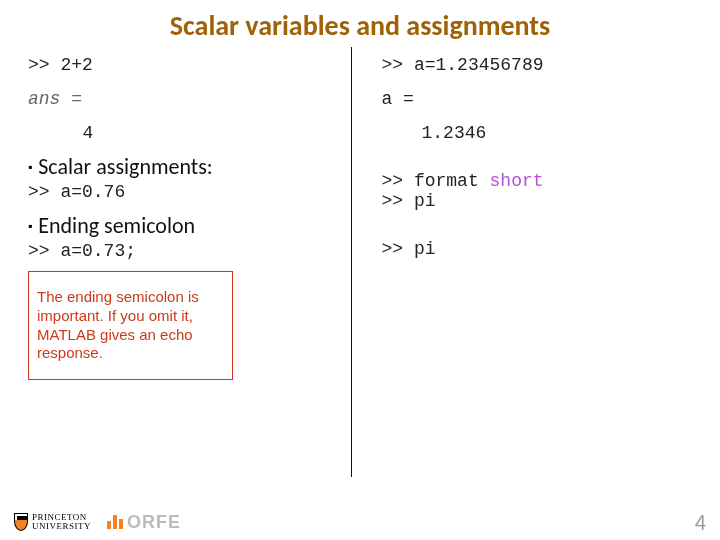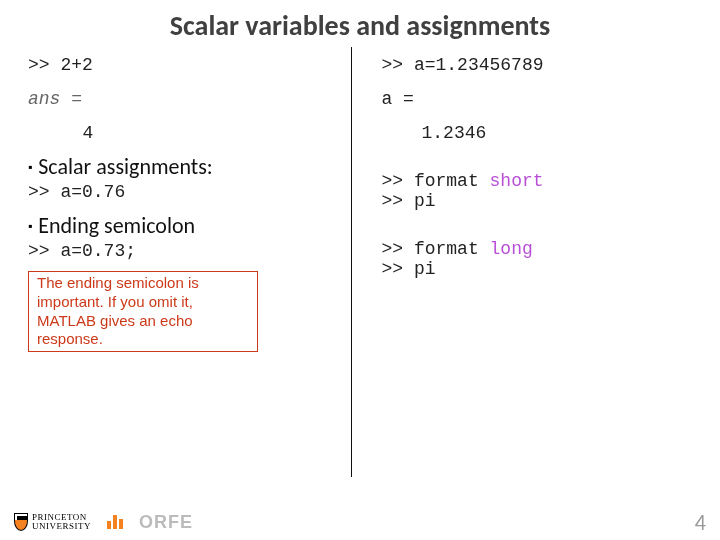--- a/index.html
+++ b/index.html
@@ -8,21 +8,21 @@
     height: 540px;
     background: #fff;
     font-family: Calibri, Arial, sans-serif;
     position: relative;
     overflow: hidden;
   }
   .title {
     text-align: center;
     font-size: 28px;
     font-weight: 700;
-    color: #404040;
+    color: #a16207;
     padding-top: 8px;
     padding-bottom: 4px;
   }
   .two-col {
     display: flex;
     height: 430px;
     padding: 0 18px;
   }
   .col {
     flex: 1;
@@ -55,26 +55,26 @@
     content: "▪";
     font-size: 12px;
     color: #000;
     display: inline-block;
   }
   .block { margin: 4px 0 16px 0; }
   .tight { margin: 2px 0 6px 0; }
   .left-stack .block { margin-bottom: 10px; }
   .callout {
     border: 1.5px solid #cc3a1a;
-    padding: 2px 8px;
+    padding: 16px 8px;
     font-family: Verdana, Arial, sans-serif;
     font-size: 15px;
     color: #cc3a1a;
     line-height: 1.25;
-    width: 230px;
+    width: 205px;
     margin-top: 6px;
   }
   .right-col .block { margin-bottom: 28px; }
   .footer {
     position: absolute;
     left: 0; right: 0; bottom: 0;
     height: 36px;
     display: flex;
     align-items: center;
     padding: 0 14px;
@@ -97,21 +97,21 @@
     position: relative;
   }
   .shield::after {
     content: "";
     position: absolute; top: 2px; left: 2px;
     width: 10px; height: 4px; background: #000;
   }
   .logo-o {
     display: flex;
     align-items: center;
-    gap: 14px;
+    gap: 2px;
     margin-left: 16px;
     font-family: Arial, sans-serif;
     font-weight: 700;
     font-size: 18px;
     color: #bbb;
     letter-spacing: 1px;
   }
   .logo-o-bars {
     display: flex; gap: 2px; align-items: flex-end;
     margin-right: 2px;
@@ -174,21 +174,20 @@
       <div style="height:14px"></div>
       <div class="mono" style="padding-left:40px">1.2346</div>
     </div>
 
     <div class="block">
       <div class="mono"><span>&gt;&gt; format </span><span class="kw">short</span></div>
       <div class="mono"><span>&gt;&gt; </span><span>pi</span></div>
     </div>
 
     <div class="block">
-      <div class="mono"><span>&gt;&gt; format </span><span class="kw">long</span></div>
       <div class="mono"><span>&gt;&gt; </span><span>pi</span></div>
     </div>
 
   </div>
 </div>
 
 <div class="footer">
   <div class="logo-p">
     <div class="shield"></div>
     <div>

